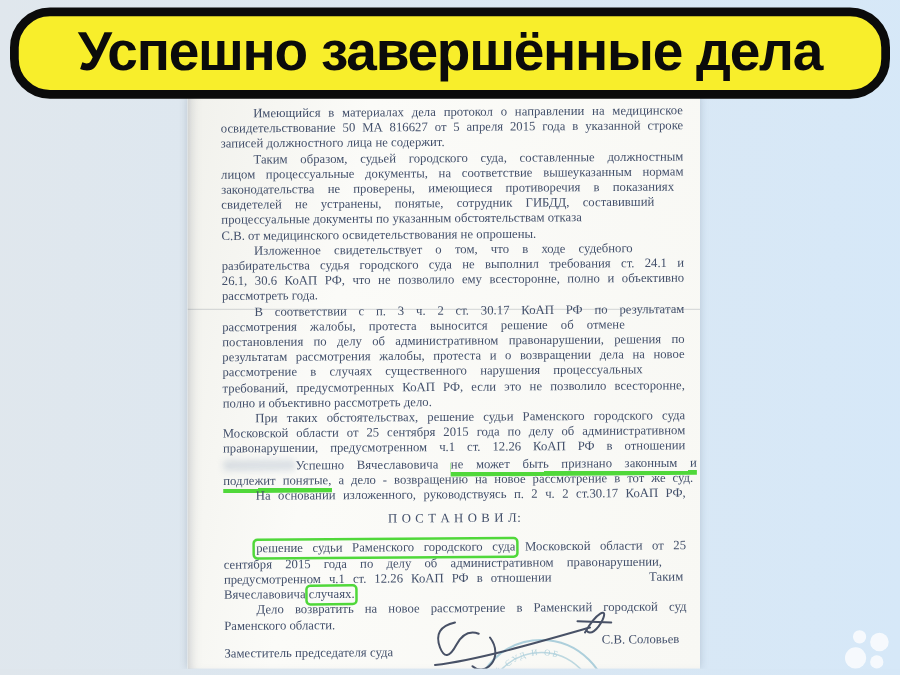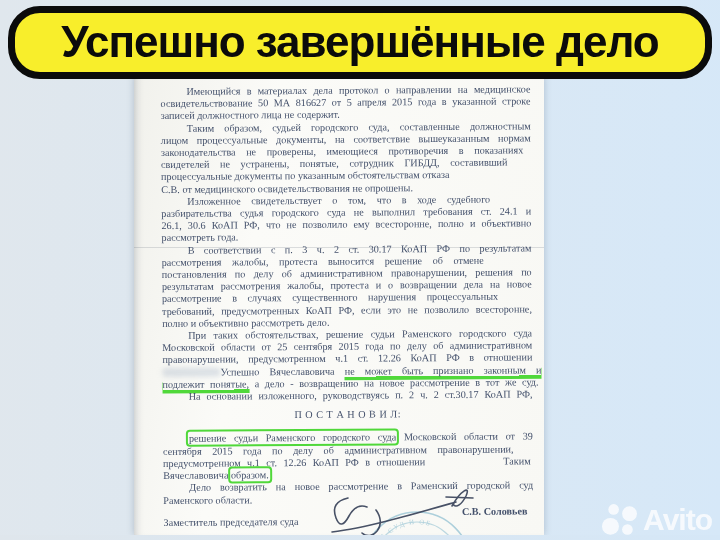--- a/index.html
+++ b/index.html
@@ -18,21 +18,21 @@
     z-index:5;
   }
   .banner span{
     font-family:"Liberation Sans", sans-serif;
     font-weight:bold;font-size:44px;letter-spacing:-1px;
     color:var(--banner-text,#0B0B0B);white-space:nowrap;
     transform:translateY(-1px);
   }
   
   .page{
-    position:absolute;left:134px;top:76px;width:410px;height:459px;
+    position:absolute;left:150px;top:76px;width:410px;height:459px;
     background:linear-gradient(100deg,#f1f1ec 0%, #fbfbf8 30%, #f8f8f4 100%);
     box-shadow:0 0 7px rgba(60,80,100,.28), inset 8px 0 10px -8px rgba(60,70,90,.35);
     overflow:hidden;
   }
   .crease{position:absolute;left:0;right:0;top:171px;height:1px;background:rgba(90,100,115,.20);}
   .doc-text{
     position:absolute;left:28px;right:12px;top:10px;
     font-size:10.2px;line-height:12.2px;color:var(--ink,#43506B);
     transform:rotate(-0.4deg);transform-origin:0 50%;
   }
@@ -42,40 +42,40 @@
   .line.heading{margin-top:7px;margin-bottom:11px;letter-spacing:.5px;}
   .gap{display:inline-block;height:1px;vertical-align:baseline;}
   .gap.redact{height:9px;background:rgba(150,165,190,.30);filter:blur(2.5px);border-radius:3px;transform:translateY(1px);}
   .hl-u{box-shadow:0 3.5px 0 0 var(--annotation-green,#50D83A);}
   .hl-b{outline:2.5px solid var(--annotation-green,#50D83A);outline-offset:1.5px;border-radius:1px;}
   
   .sig-row{
     display:flex;justify-content:space-between;align-items:flex-end;
     margin-top:10px;padding-right:6px;
   }
-  .sig-name{transform:translateY(-9px);font-weight:bold;}
+  .sig-name{transform:translateY(-9px);}
   .sig-svg{position:absolute;left:170px;top:400px;width:210px;height:66px;pointer-events:none;}
   .stamp-svg{position:absolute;left:225px;top:432px;width:116px;height:116px;pointer-events:none;opacity:.55;}
   
   .watermark{
     position:absolute;right:8px;bottom:2px;z-index:6;
     display:flex;align-items:center;gap:5px;opacity:.78;
   }
   .watermark .wm-text{
     font-family:"Liberation Sans", sans-serif;font-weight:bold;
     font-size:30px;color:var(--watermark-white,#FFFFFF);letter-spacing:-1px;
   }
   .bottom-strip{position:absolute;left:0;right:0;bottom:0;height:5px;
     background:linear-gradient(93deg,#dfe6ec,#d5e7f7);z-index:2;}
 </style>
 </head>
 <body>
 
 <div class="banner">
-  <span>Успешно завершённые дело</span>
+  <span>Успешно завершённые дела</span>
 </div>
 
 <div class="page">
   <div class="crease"></div>
 
   <div class="doc-text">
 
   <div class="line ind" style="word-spacing: 3.69px;"><span><span>Имеющийся в материалах дела протокол о направлении на медицинское</span></span></div>
       <div class="line" style="word-spacing: 2.96px;"><span><span>освидетельствование 50 МА 816627 от 5 апреля 2015 года в указанной строке</span></span></div>
       <div class="line"><span><span>записей должностного лица не содержит.</span></span></div>
@@ -96,24 +96,24 @@
       <div class="line" style="word-spacing: 8px;"><span><span>рассмотрение в случаях существенного нарушения процессуальных</span></span></div>
       <div class="line" style="word-spacing: 3.97px;"><span><span>требований, предусмотренных КоАП РФ, если это не позволило всесторонне,</span></span></div>
       <div class="line"><span><span>полно и объективно рассмотреть дело.</span></span></div>
       <div class="line ind" style="word-spacing: 4.78px;"><span><span>При таких обстоятельствах, решение судьи Раменского городского суда</span></span></div>
       <div class="line" style="word-spacing: 3.78px;"><span><span>Московской области от 25 сентября 2015 года по делу об административном</span></span></div>
       <div class="line" style="word-spacing: 7.03px;"><span><span>правонарушении, предусмотренном ч.1 ст. 12.26 КоАП РФ в отношении</span></span></div>
       <div class="line" style="word-spacing: 7.5px;"><span><span class="gap redact" style="width: 58px;"></span><span>Успешно Вячеславовича </span><span class="hl-u">не может быть признано законным и</span></span></div>
       <div class="line" style="word-spacing: 3.02px;"><span><span class="hl-u">подлежит понятые,</span><span> а дело - возвращению на новое рассмотрение в тот же суд.</span></span></div>
       <div class="line ind" style="word-spacing: 3.41px;"><span><span>На основании изложенного, руководствуясь п. 2 ч. 2 ст.30.17 КоАП РФ,</span></span></div>
       <div class="line c heading"><span><span>П О С Т А Н О В И Л:</span></span></div>
-      <div class="line ind" style="word-spacing: 5.07px;"><span><span class="hl-b">решение судьи Раменского городского суда</span><span> Московской области от 39</span></span></div>
+      <div class="line ind" style="word-spacing: 5.07px;"><span><span class="hl-b">решение судьи Раменского городского суда</span><span> Московской области от 25</span></span></div>
       <div class="line" style="word-spacing: 8px;"><span><span>сентября 2015 года по делу об административном правонарушении,</span></span></div>
       <div class="line" style="word-spacing: 3.88px;"><span><span>предусмотренном ч.1 ст. 12.26 КоАП РФ в отношении</span><span class="gap" style="width: 78px;"></span><span>Таким</span></span></div>
-      <div class="line"><span><span>Вячеславовича </span><span class="hl-b">образом.</span></span></div>
+      <div class="line"><span><span>Вячеславовича </span><span class="hl-b">случаях.</span></span></div>
       <div class="line ind" style="word-spacing: 6.33px;"><span><span>Дело возвратить на новое рассмотрение в Раменский городской суд</span></span></div>
       <div class="line"><span><span>Раменского области.</span></span></div>
       <div class="sig-row">
         <span>Заместитель председателя суда</span>
         <span class="sig-name">С.В. Соловьев</span>
       </div>
     </div>
 
   <svg class="stamp-svg" viewBox="0 0 116 116">
     <circle cx="58" cy="58" r="54" fill="none" stroke="var(--stamp-teal,#6FAEC6)" stroke-width="1.6"></circle>
@@ -137,14 +137,13 @@
 
 <div class="bottom-strip"></div>
 
 <div class="watermark">
   <svg width="36" height="36" viewBox="0 0 34 34">
     <circle cx="11" cy="7" r="5" fill="#fff"></circle>
     <circle cx="8" cy="23" r="8" fill="#fff"></circle>
     <circle cx="26" cy="11" r="7" fill="#fff"></circle>
     <circle cx="24" cy="26" r="5" fill="#fff"></circle>
   </svg>
-  <span class="wm-text">Avito</span>
 </div>
 
 </body></html>

